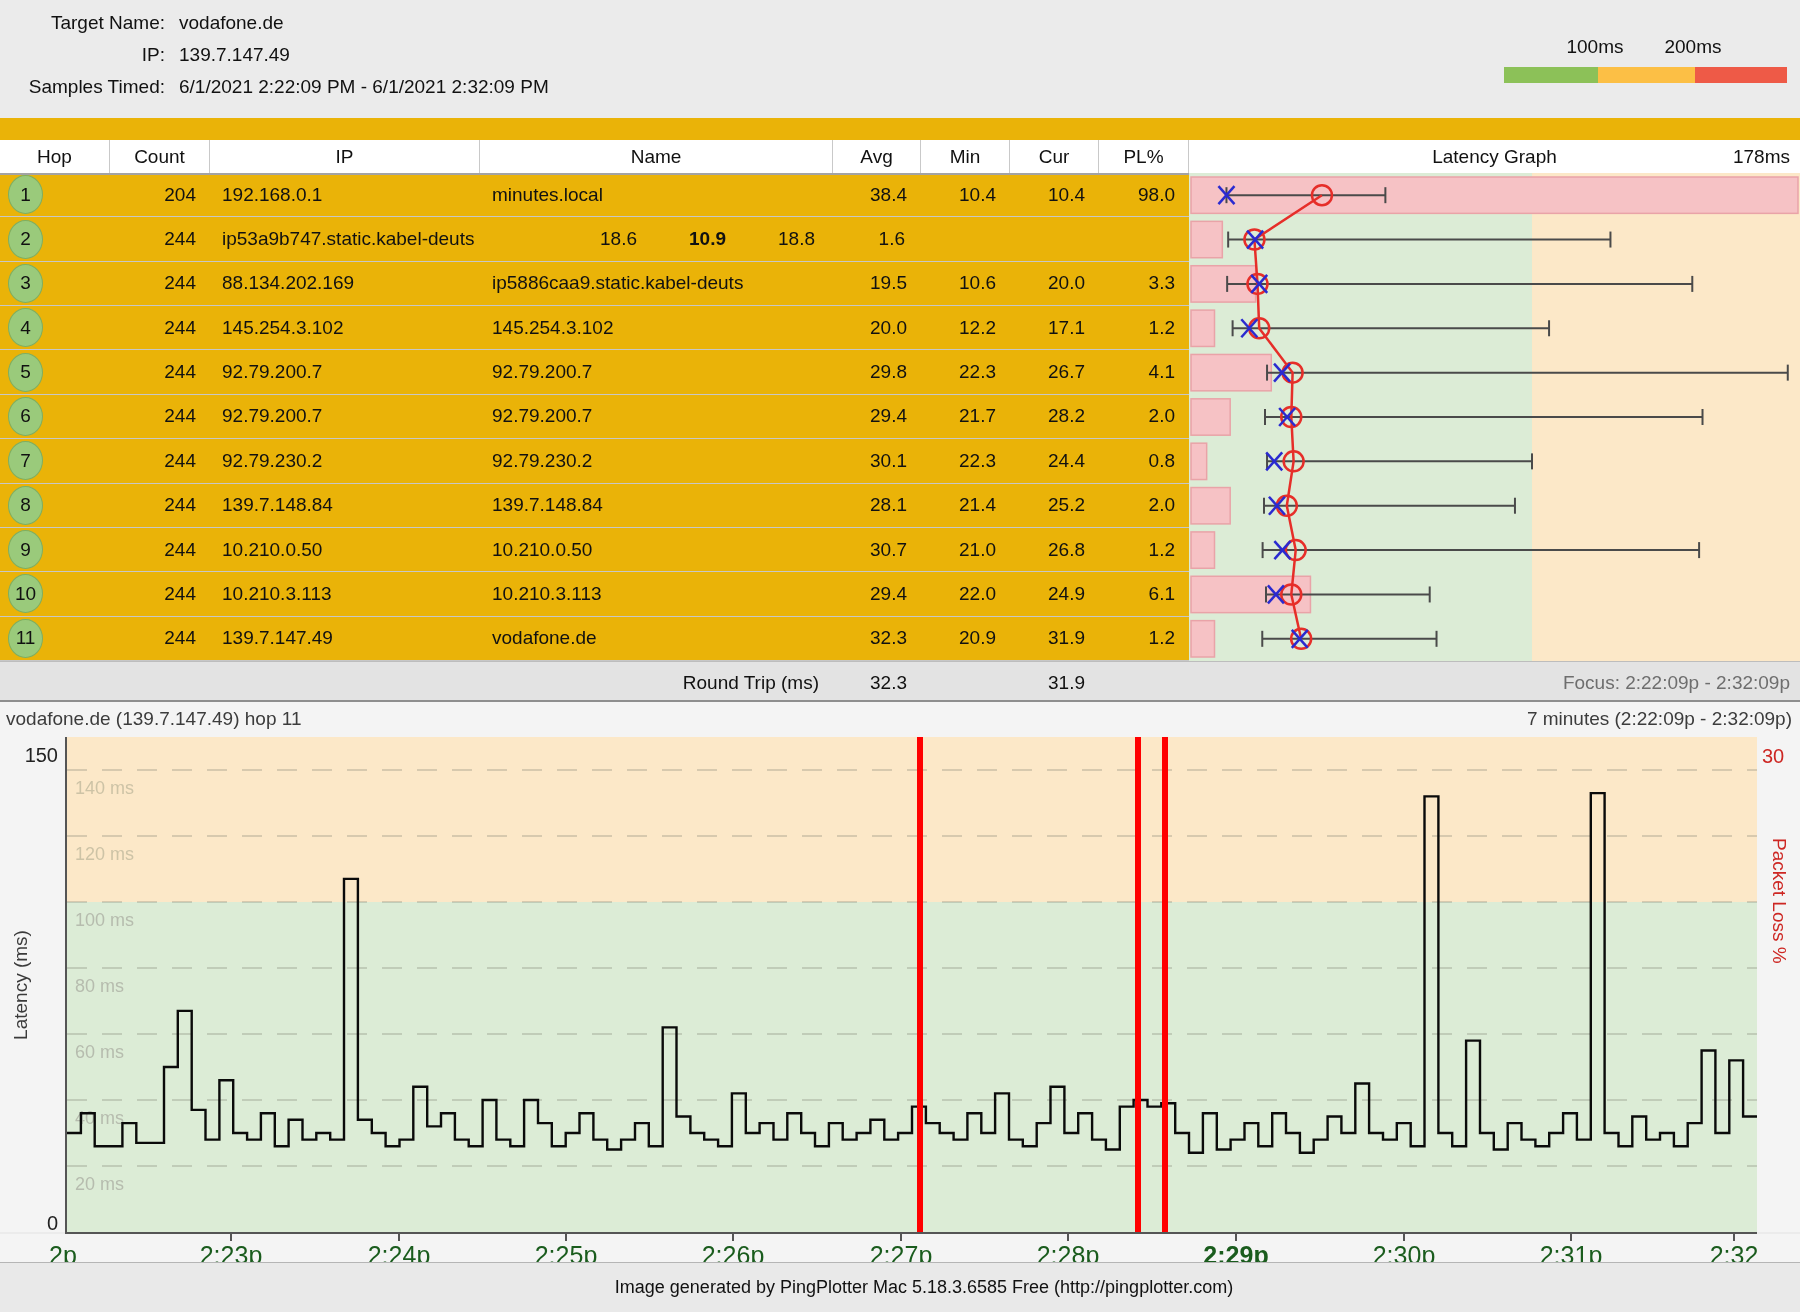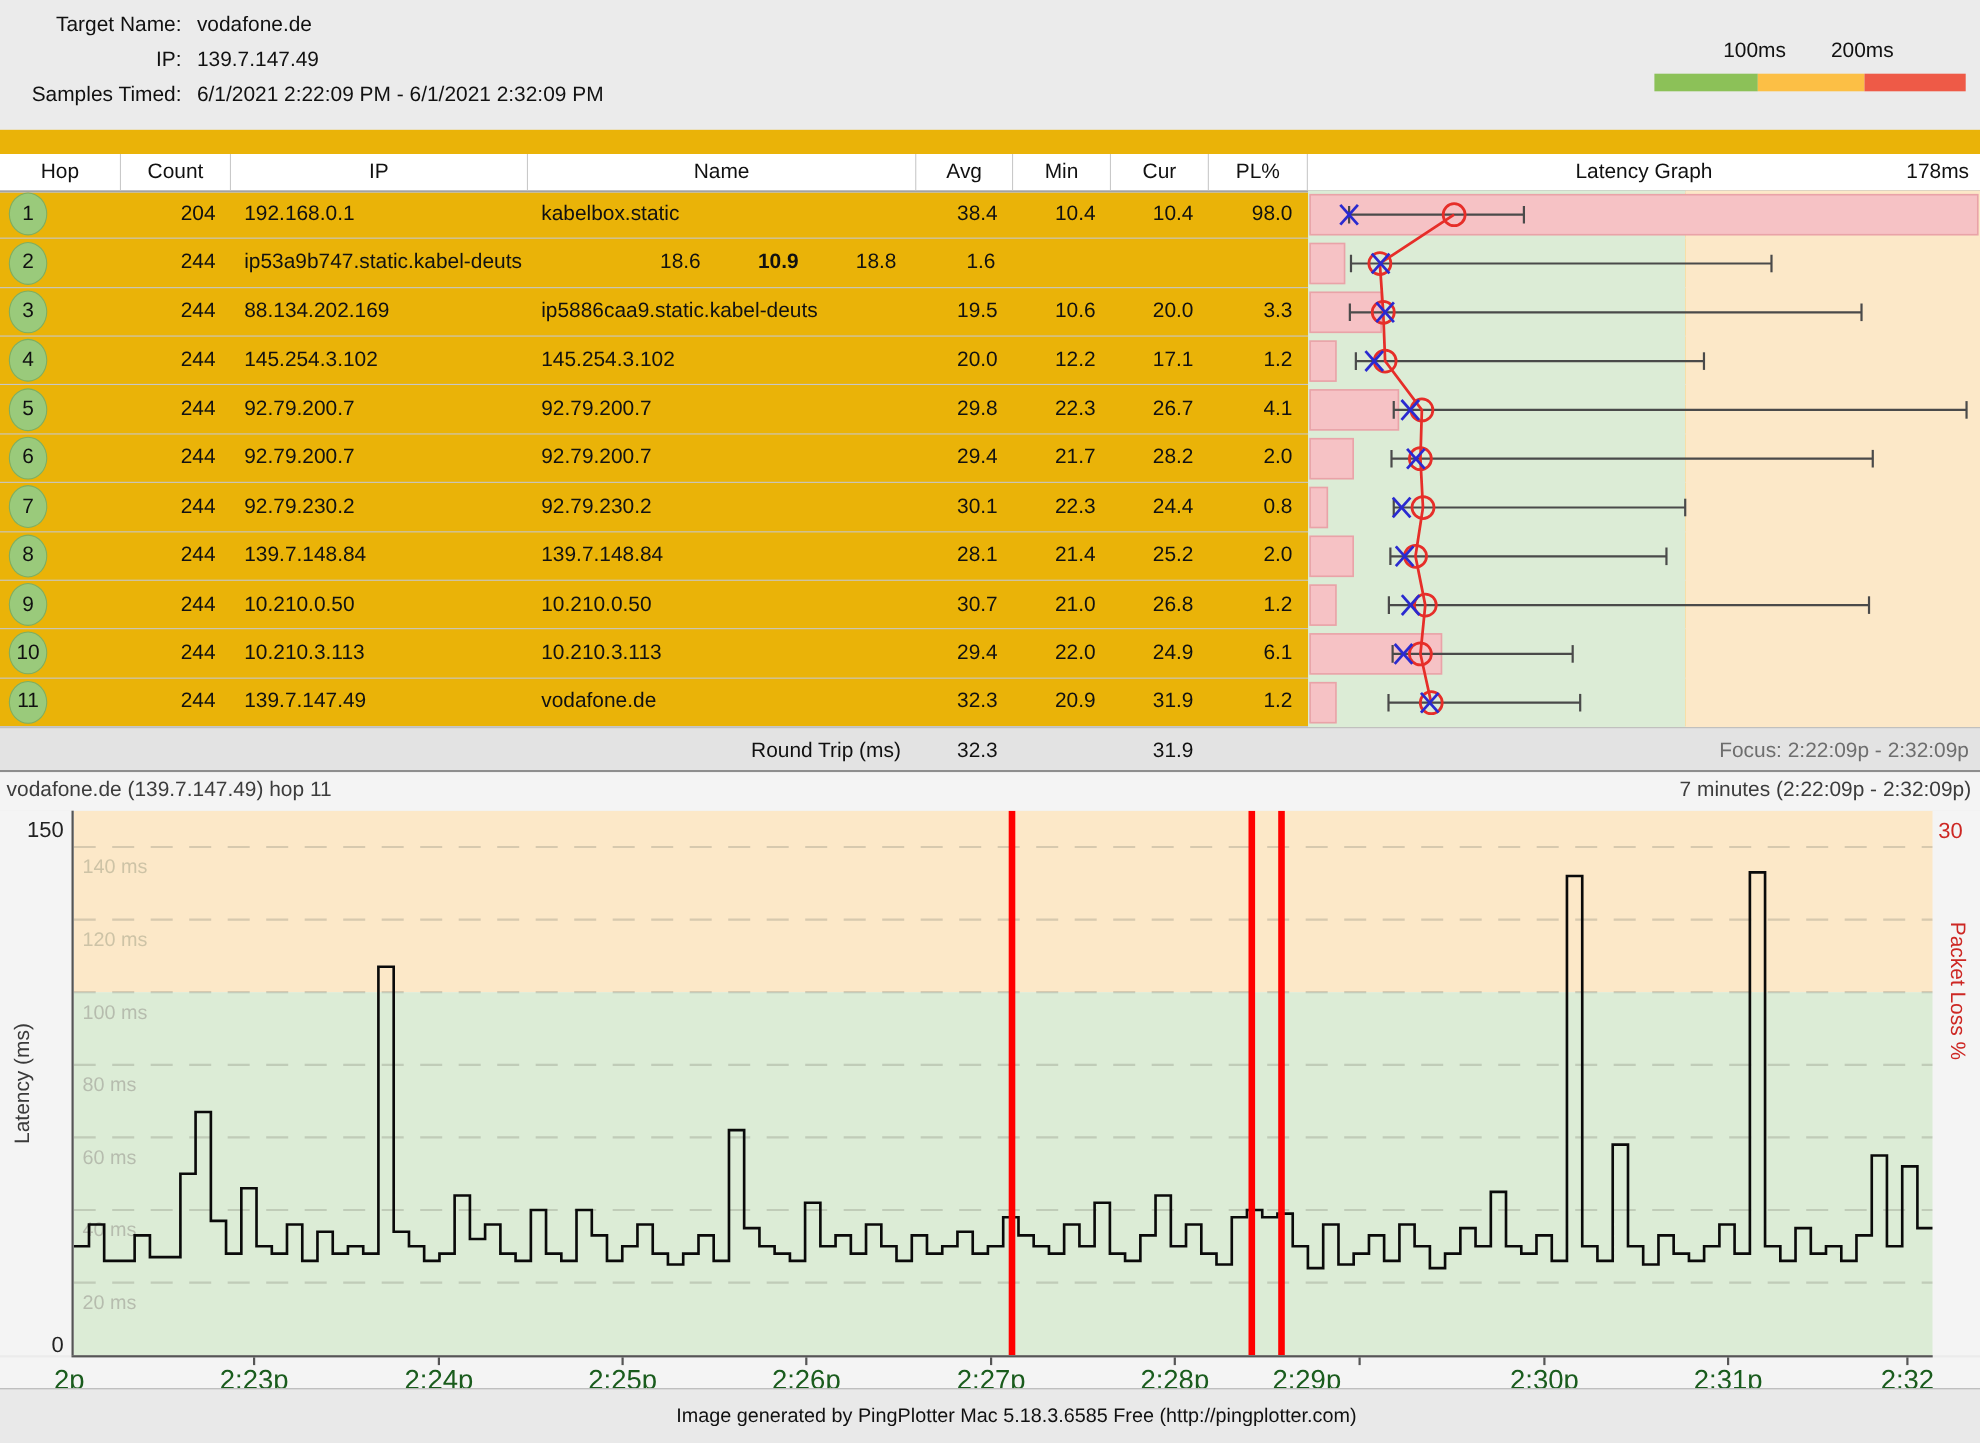--- a/index.html
+++ b/index.html
@@ -93,21 +93,21 @@
       <div class="scale-label">178ms</div>
     </div>
   </div>
   <div class="tbody" id="tbody">
       <div class="trow">
         <div class="td" style="width: 110px;">
           <div class="hop-badge">1</div>
         </div>
         <div class="td num" style="width: 100px;">204</div>
         <div class="td left" style="width: 270px;">192.168.0.1</div>
-        <div class="td left" style="width: 353px;">kabelbox.static</div>
+        <div class="td left" style="width: 353px;">minutes.local</div>
         <div class="td num" style="width: 88px;">38.4</div>
         <div class="td num" style="width: 89px;">10.4</div>
         <div class="td num" style="width: 89px;">10.4</div>
         <div class="td num" style="width: 90px;">98.0</div>
         <div class="td" style="width: 611px;"></div>
       </div>
       <div class="trow">
         <div class="td" style="width: 110px;">
           <div class="hop-badge">2</div>
         </div>
@@ -383,21 +383,21 @@
     <div class="xlabel" style="left: 399px;">2:24p</div>
     <div class="xtick" style="left: 565px;"></div>
     <div class="xlabel" style="left: 566px;">2:25p</div>
     <div class="xtick" style="left: 732px;"></div>
     <div class="xlabel" style="left: 733px;">2:26p</div>
     <div class="xtick" style="left: 900px;"></div>
     <div class="xlabel" style="left: 901px;">2:27p</div>
     <div class="xtick" style="left: 1067px;"></div>
     <div class="xlabel" style="left: 1068px;">2:28p</div>
     <div class="xtick" style="left: 1235px;"></div>
-    <div class="xlabel" style="left: 1188px;">2:29p</div>
+    <div class="xlabel" style="left: 1236px; font-weight: bold;">2:29p</div>
     <div class="xtick" style="left: 1403px;"></div>
     <div class="xlabel" style="left: 1404px;">2:30p</div>
     <div class="xtick" style="left: 1570px;"></div>
     <div class="xlabel" style="left: 1571px;">2:31p</div>
     <div class="xtick" style="left: 1733px;"></div>
     <div class="xlabel" style="left: 1734px;">2:32</div>
   </div>
 
 <div class="footer">
   <span>Image generated by PingPlotter Mac 5.18.3.6585 Free (http://pingplotter.com)</span>

